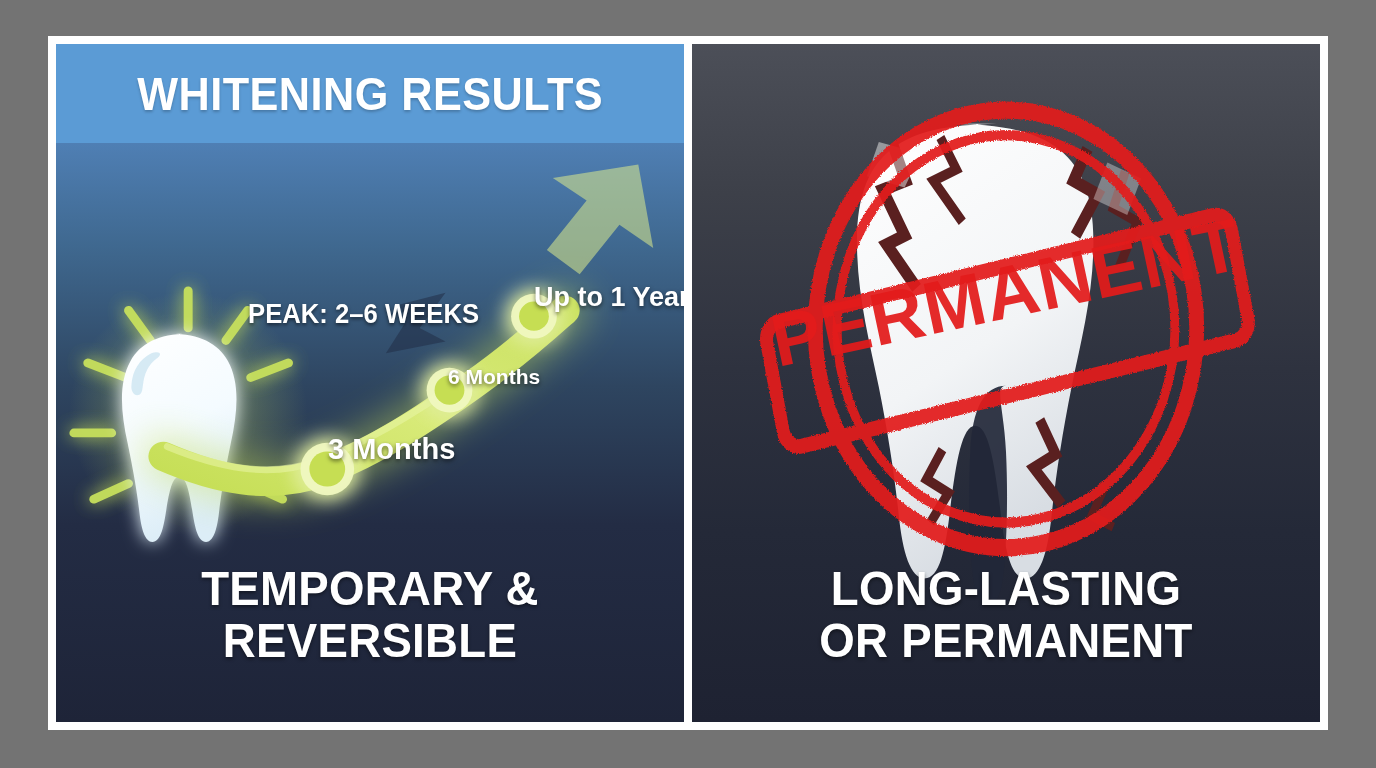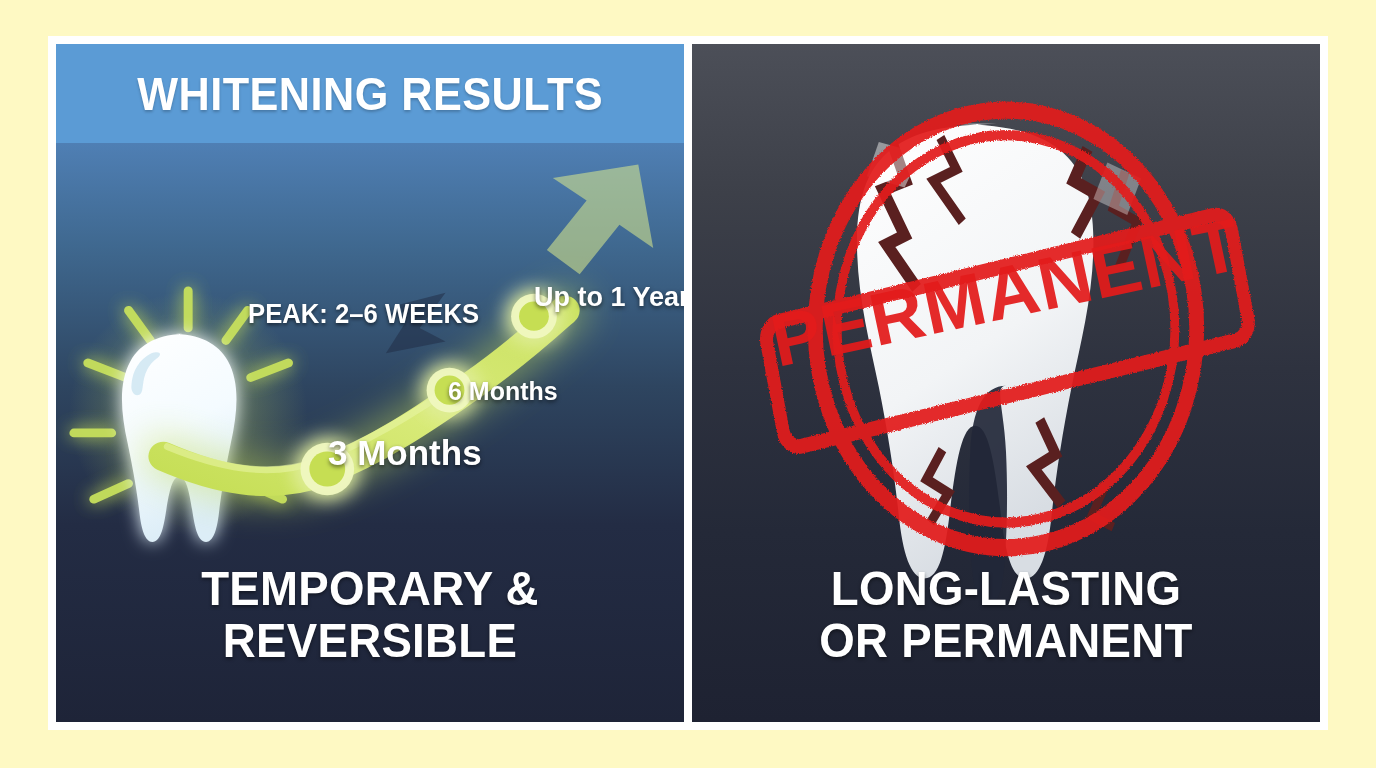--- a/index.html
+++ b/index.html
@@ -6,21 +6,21 @@
   html, body {
     width:1376px; height:768px;
     background:#1d2233;
     font-family:"Liberation Sans", sans-serif;
     overflow:hidden;
   }
 
   #stage {
     position:relative;
     width:1376px; height:768px;
-    background:#fef9c3;
+    background:#737373;
   }
 
   
   #frame {
     position:absolute;
     left:48px; top:36px;
     width:1280px; height:694px;
     background:#ffffff;
     padding:8px;
     display:flex;
@@ -94,22 +94,22 @@
   .tl-label {
     position:absolute;
     color:#ffffff;
     font-weight:bold;
     text-shadow:0 2px 4px rgba(0,0,0,0.55);
     white-space:nowrap;
     line-height:1.12;
     z-index:7;
   }
   #label-peak  { left:186px; top:156px; font-size:27px; text-align:center; transform:scaleX(0.95); }
-  #label-3mo   { left:272px; top:290px; font-size:35px; }
-  #label-6mo   { left:392px; top:234px; font-size:25px; }
+  #label-3mo   { left:272px; top:290px; font-size:29px; }
+  #label-6mo   { left:392px; top:222px; font-size:21px; }
   #label-1yr   { left:478px; top:140px; font-size:27px; text-align:center; line-height:1.1; }
 
   
   #right-scene {
     position:absolute;
     left:0; top:0; width:100%; height:100%;
   }
   #stamp-word {
     position:absolute;
     left:50%; top:206px;

